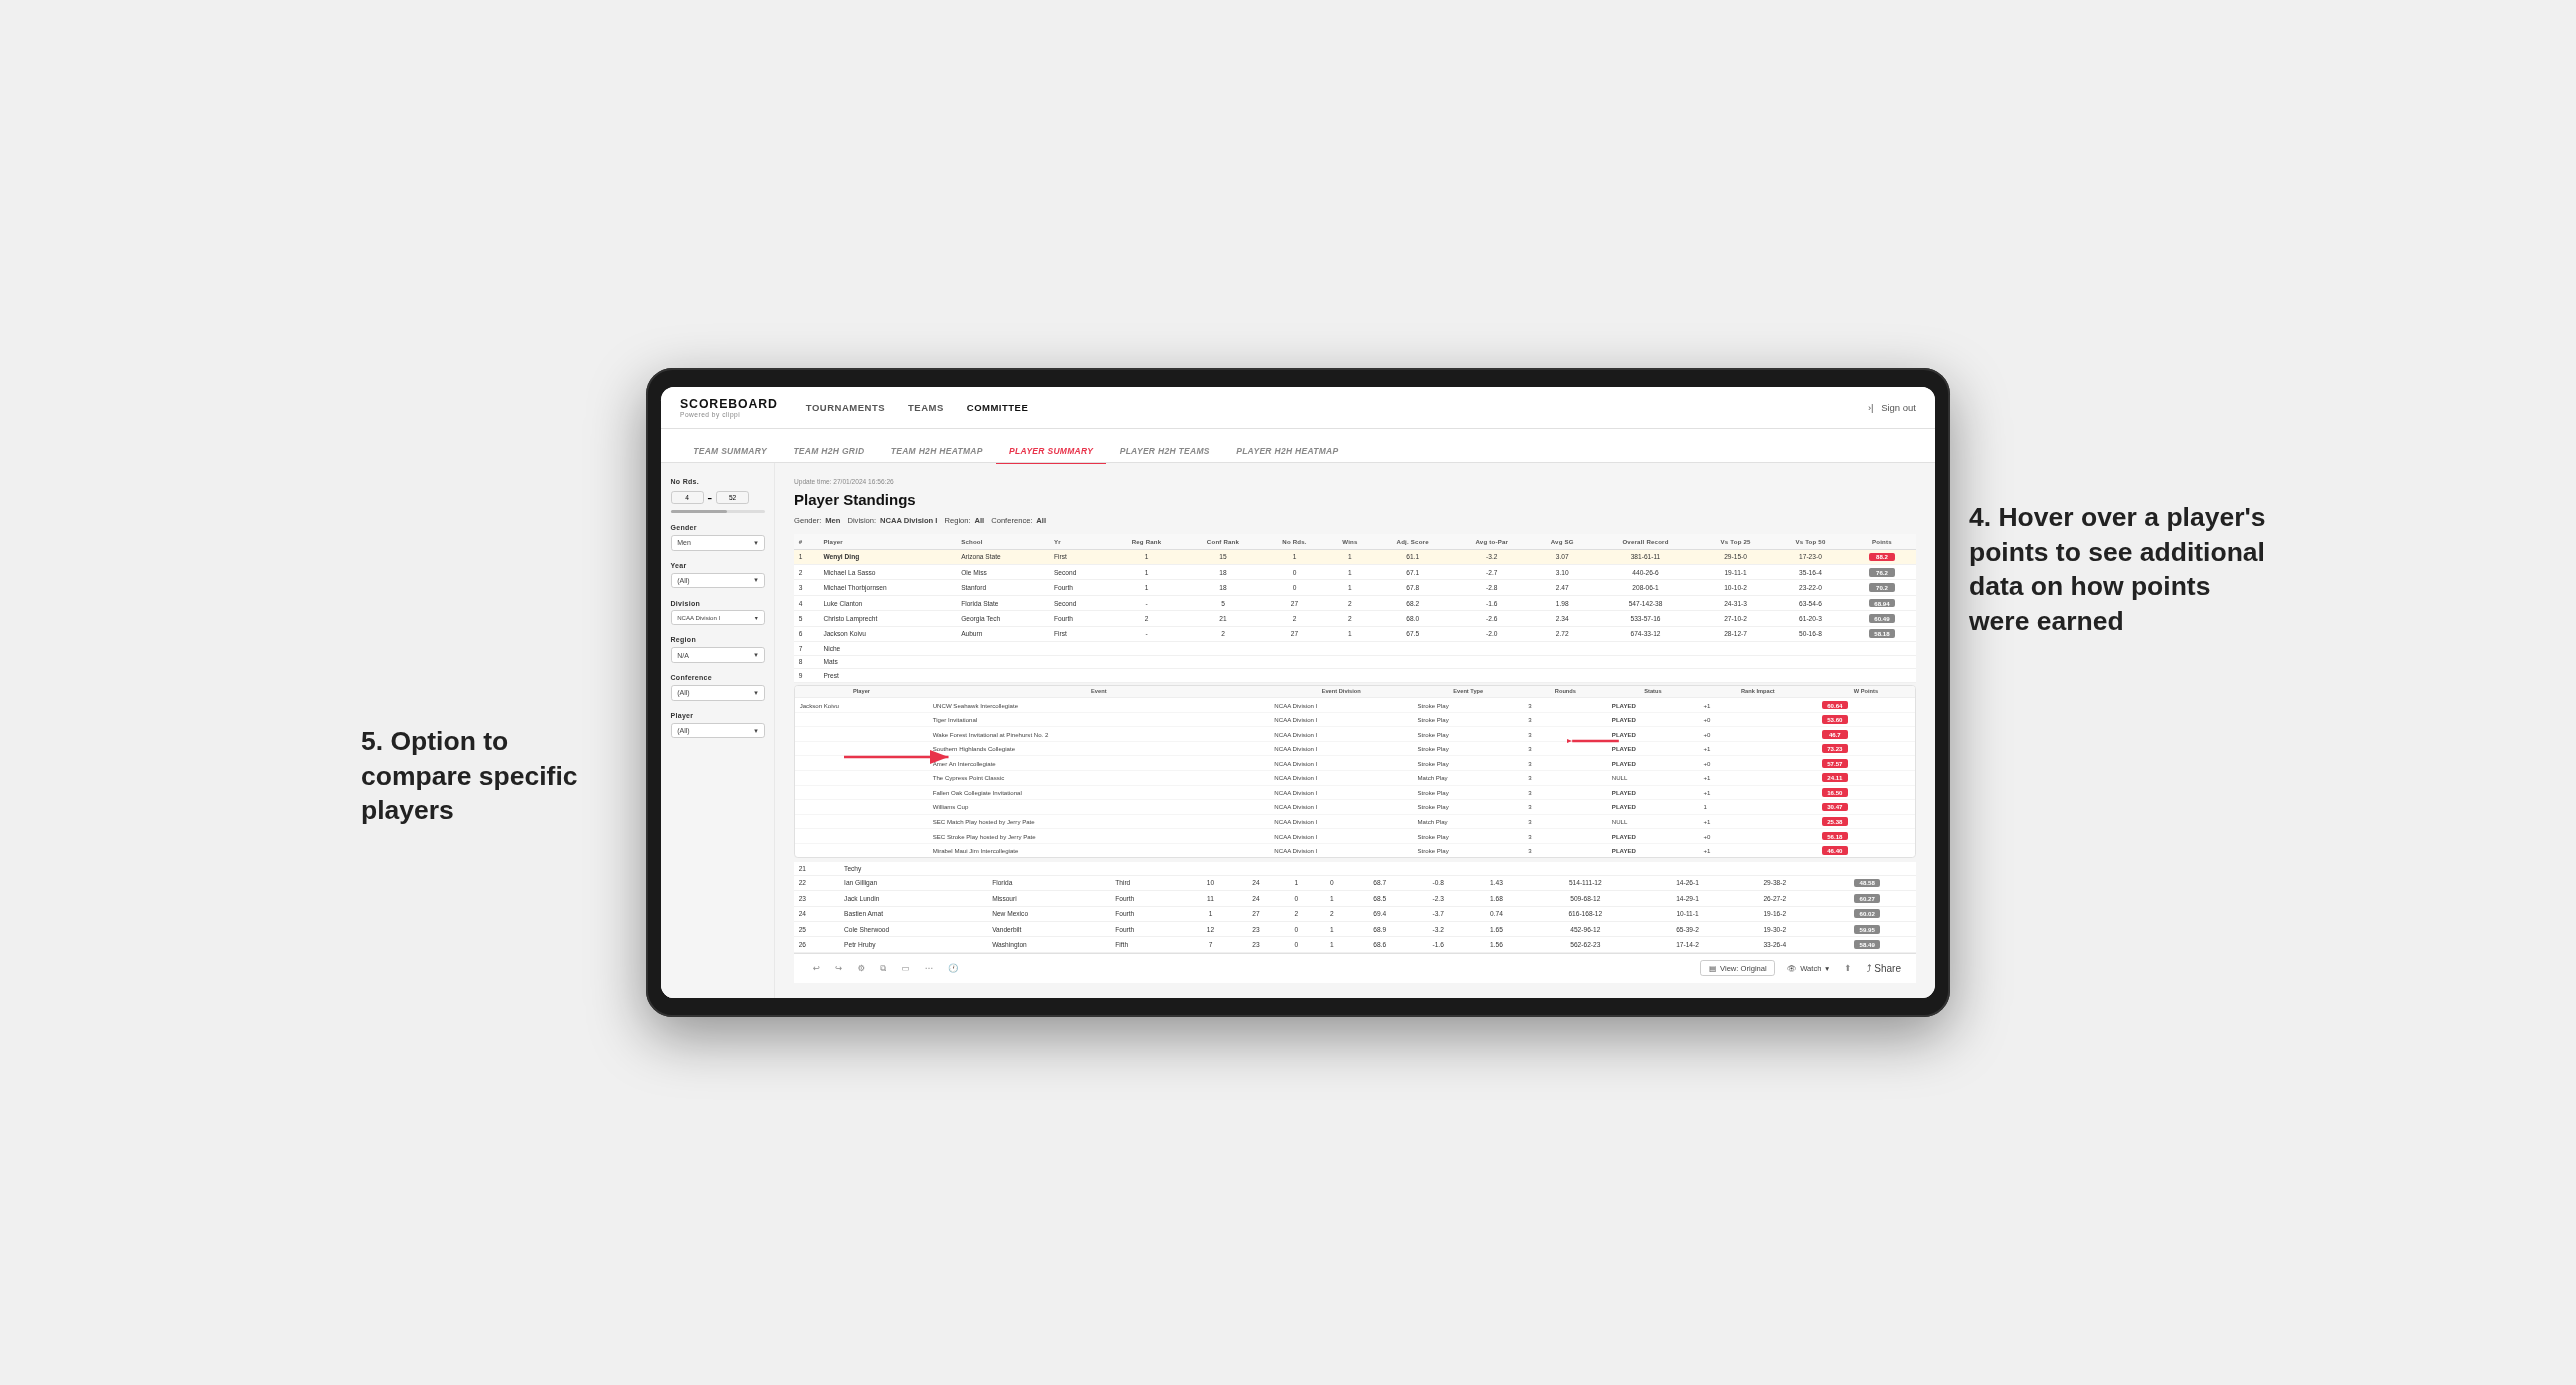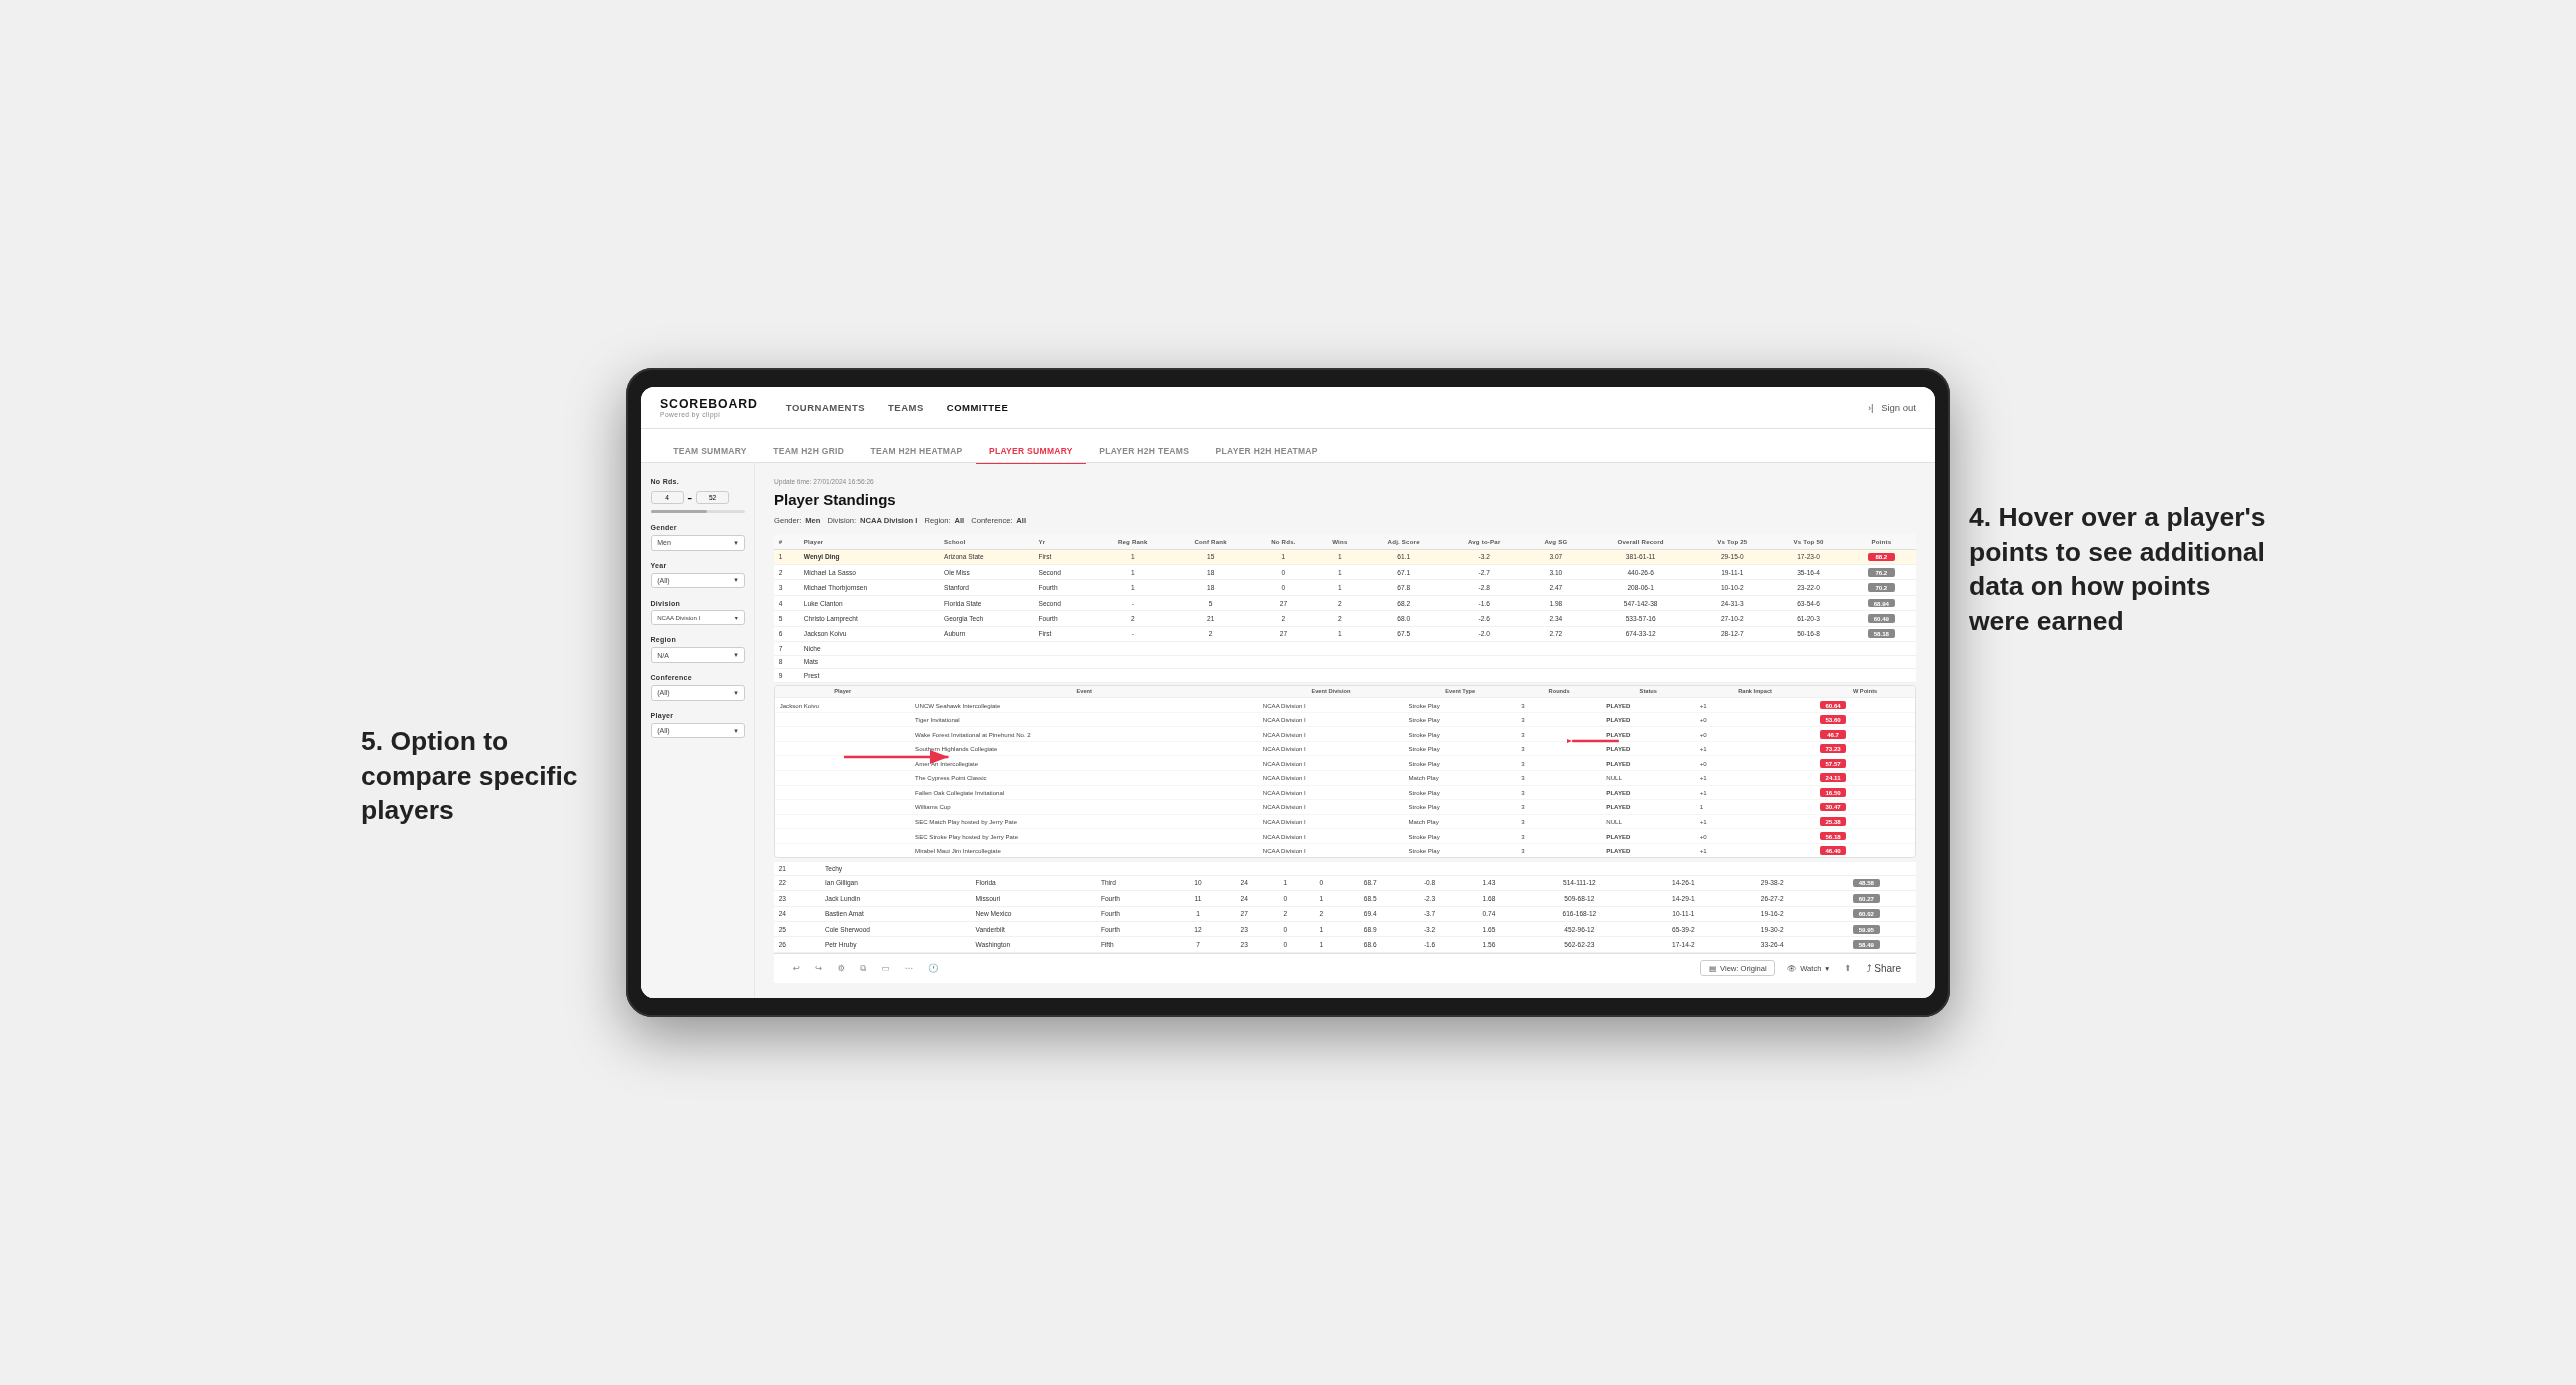--- a/index.html
+++ b/index.html
@@ -17,20 +17,21 @@
       width: 100%;
       max-width: 1324px;
     }
     
     .tablet-frame {
       background: #1a1a1a;
       border-radius: 26.5px;
       padding: 19px 15px;
       box-shadow: 0 19px 57px rgba(0,0,0,0.4), inset 0 0 0 1.9px #333;
       position: relative;
+      margin-left: 20px;
     }
     .tablet-screen {
       background: #fff;
       border-radius: 13.2px;
       overflow: hidden;
     }
     
     .annotation {
       position: absolute;
       font-size: 26.5px;
@@ -109,20 +110,21 @@
     }
     .sub-nav-item {
       font-size: 8.5px;
       font-weight: 600;
       color: #888;
       letter-spacing: 0.3px;
       padding: 7.6px 13.2px;
       cursor: pointer;
       border-bottom: 1.9px solid transparent;
       margin-bottom: -1.9px;
+      font-style: italic;
     }
     .sub-nav-item.active {
       color: #e8334a;
       border-bottom-color: #e8334a;
     }
     
     .main-content {
       display: flex;
       background: #f5f5f5;
       min-height: calc(100% - 76px);

